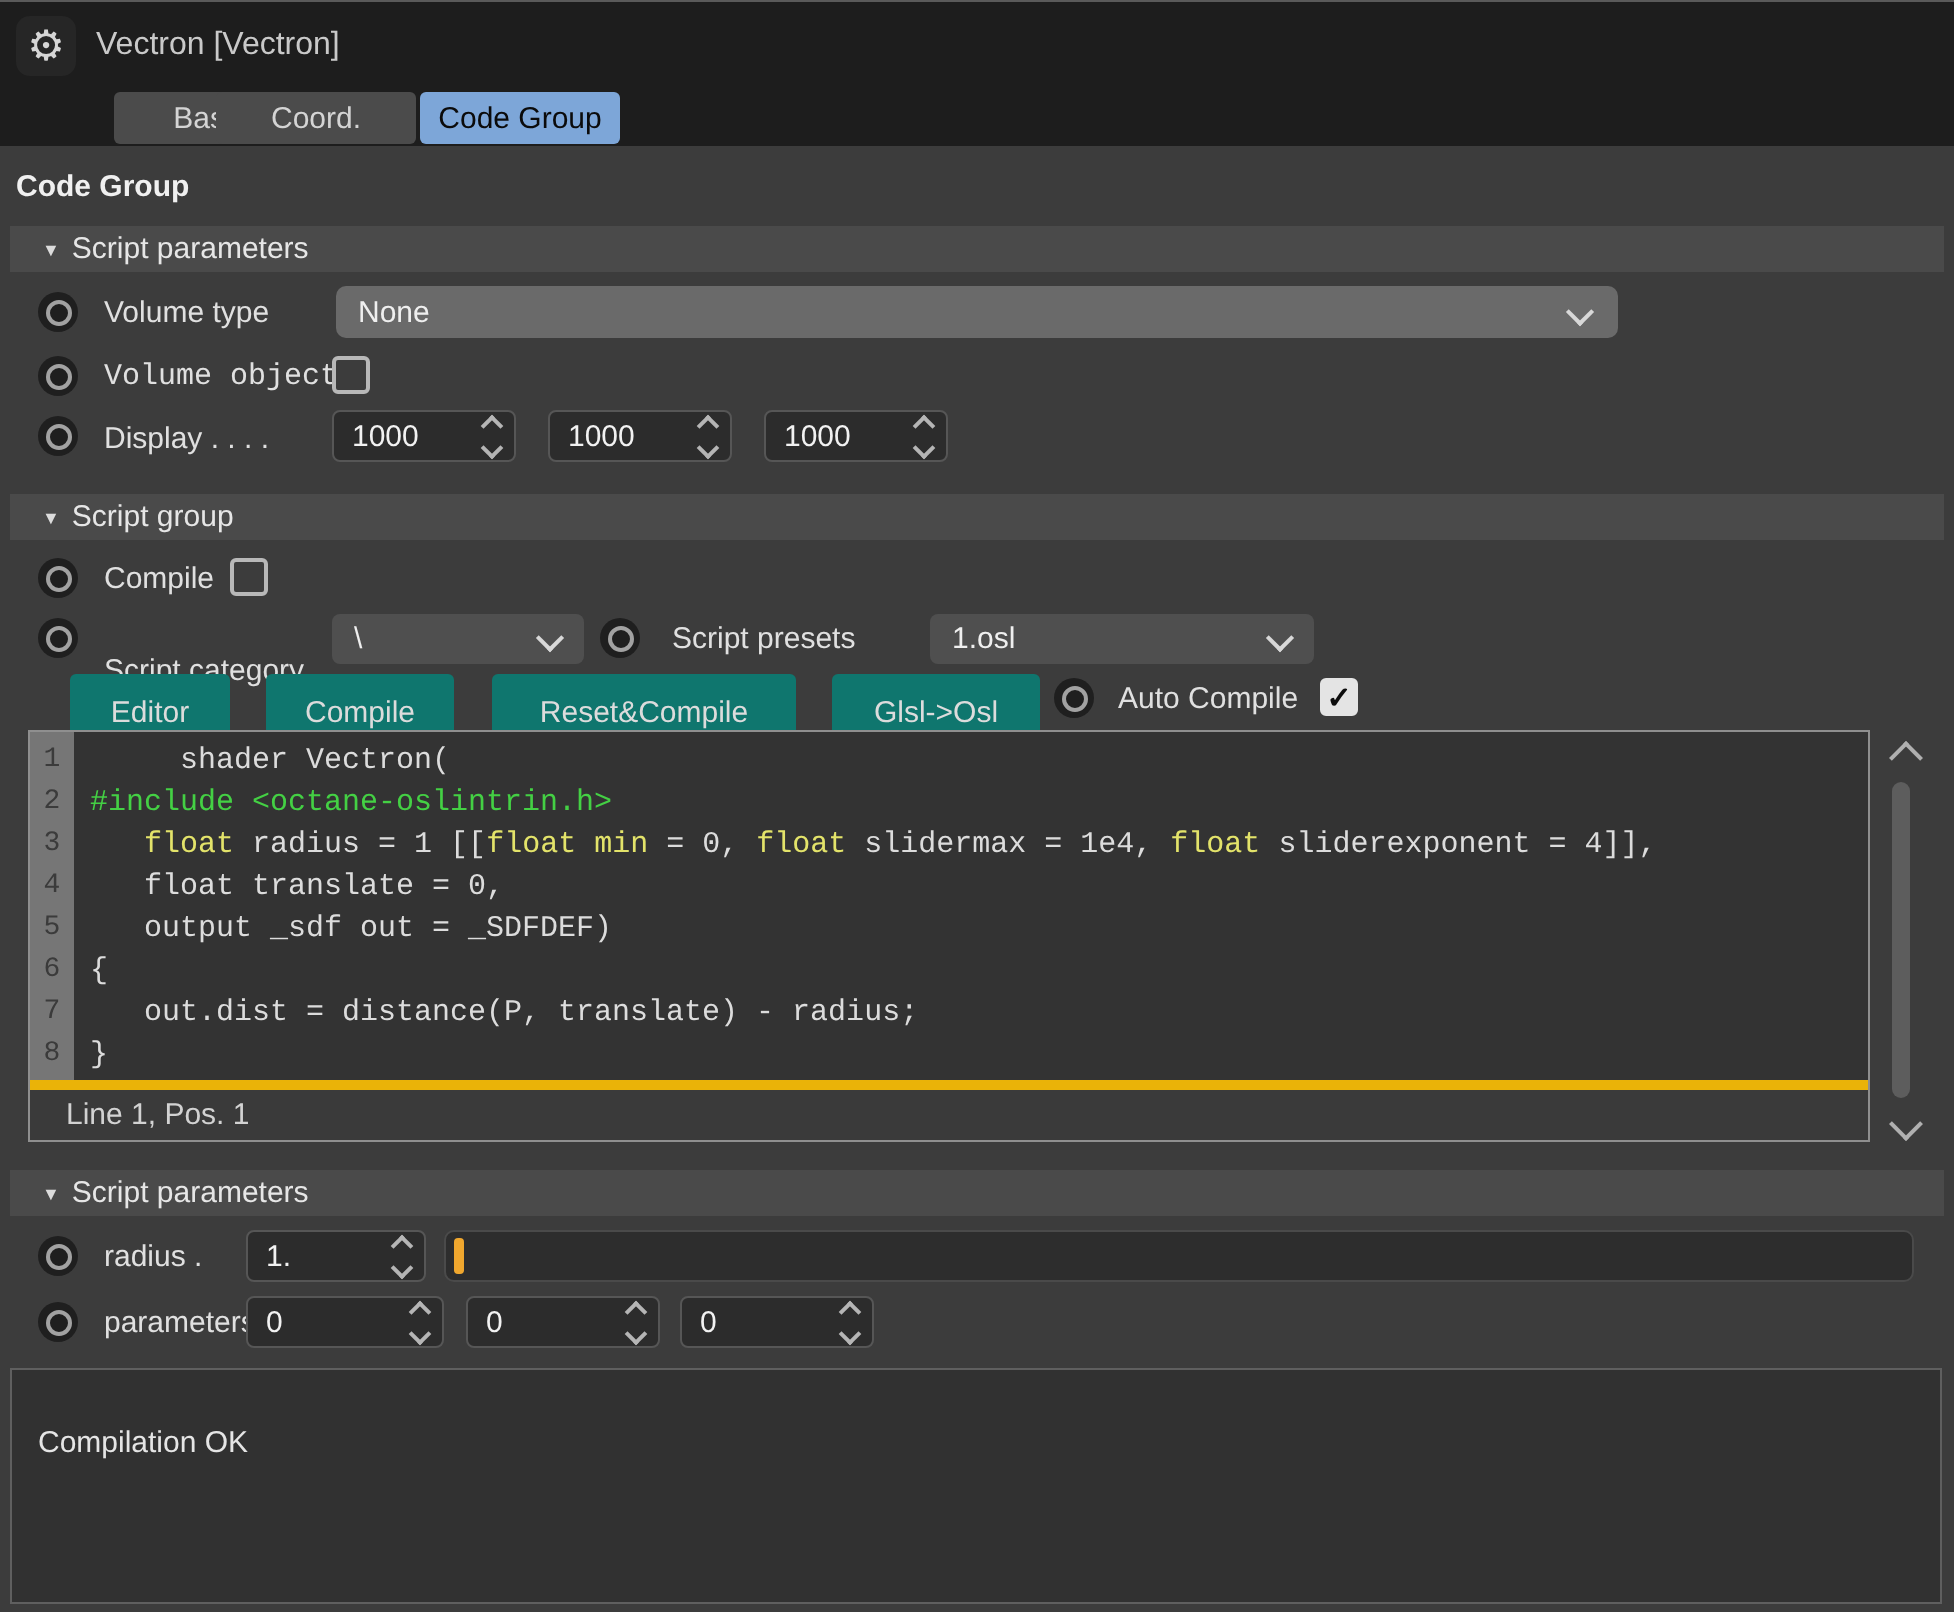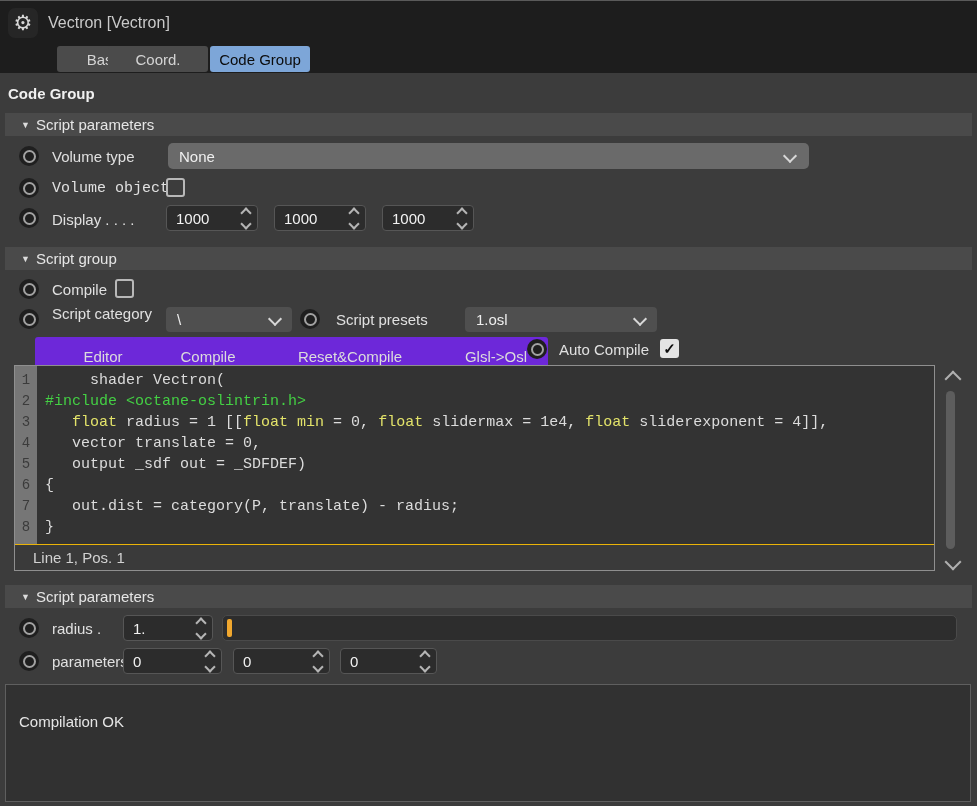--- a/index.html
+++ b/index.html
@@ -33,35 +33,35 @@
                justify-content:center;gap:3px;}
   .spin-arrows i{display:block;width:6px;height:6px;border-right:2px solid #b5b5b5;
                  border-bottom:2px solid #b5b5b5;}
   .spin-arrows i.up{transform:rotate(-135deg);}
   .spin-arrows i.dn{transform:rotate(45deg);}
   .checkbox{position:absolute;width:19px;height:19px;border:2px solid #b8b8b8;border-radius:3px;
             box-sizing:border-box;background:transparent;}
   .checkbox.checked{background:#e4e4e4;border-color:#e4e4e4;display:flex;align-items:center;
             justify-content:center;}
   .checkbox.checked::after{content:"✓";color:#0d0d0d;font-size:15px;font-weight:bold;}
-  .btn{position:absolute;top:336px;height:38px;background:#6d28d9;border-radius:3px;color:#dcdcdc;
-       font-size:15px;display:flex;align-items:center;justify-content:center;cursor:default;padding-left:28px;}
+  .btn{position:absolute;top:336px;height:38px;background:#0f766e;border-radius:3px;color:#dcdcdc;
+       font-size:15px;display:flex;align-items:center;justify-content:center;cursor:default;}
   .editor{position:absolute;left:14px;top:364px;width:921px;height:206px;background:#333333;
           border:1px solid #8f8f8f;box-sizing:border-box;display:flex;flex-direction:column;}
   .ed-body{flex:1;display:flex;overflow:hidden;}
   .gutter{width:22px;background:#767676;display:flex;flex-direction:column;align-items:center;
           font-family:"Liberation Mono",monospace;font-size:14px;color:#3b3b3b;padding-top:4px;}
   .gutter div{height:21px;line-height:21px;}
   .codearea{flex:1;padding:4px 0 0 8px;font-family:"Liberation Mono",monospace;font-size:15px;
             overflow:hidden;}
   .code-line{height:21px;line-height:21px;white-space:pre;}
   .tk-plain{color:#dcdcdc;}
   .tk-green{color:var(--code-green,#44d044);}
   .tk-kw{color:var(--code-kw,#e3e36a);}
-  .ed-status{height:25px;border-top:1px solid #eab308;background:#3a3a3a;display:flex;
+  .ed-status{height:25px;border-top:5px solid #eab308;background:#3a3a3a;display:flex;
              align-items:center;padding-left:18px;font-size:15px;color:#d2d2d2;}
   .scroll-up,.scroll-dn{position:absolute;left:947px;width:10px;height:10px;
         border-right:2px solid #b0b0b0;border-bottom:2px solid #b0b0b0;}
   .scroll-up{top:372px;transform:rotate(-135deg);}
   .scroll-dn{top:555px;transform:rotate(45deg);}
   .scroll-thumb{position:absolute;left:946px;top:390px;width:9px;height:158px;background:#5d5d5d;
                 border-radius:5px;}
   .slider{position:absolute;left:222px;top:614px;width:735px;height:26px;background:#2d2d2d;
           border:1px solid #4a4a4a;border-radius:5px;box-sizing:border-box;}
   .slider-handle{position:absolute;left:4px;top:3px;width:5px;height:18px;border-radius:2px;
@@ -128,21 +128,21 @@
   <div class="secbar" style="top:246px;">
     <span class="tri">▼</span>
     <span>Script group</span>
   </div>
 
   <div class="radio" style="left:19px;top:278px;"></div>
   <div class="lbl" style="left:52px;top:280px;">Compile</div>
   <div class="checkbox" style="left:115px;top:278px;"></div>
 
   <div class="radio" style="left:19px;top:308px;"></div>
-  <div class="lbl" style="left:52px;top:304px;">Script category</div>
+  <div class="lbl" style="left:52px;top:326px;">Script category</div>
   <div class="select" style="left:166px;top:306px;width:126px;height:25px;">
     <span>\</span>
     <i class="chev" style="right:12px;top:7px;"></i>
   </div>
   <div class="radio" style="left:300px;top:308px;"></div>
   <div class="lbl" style="left:336px;top:310px;">Script presets</div>
   <div class="select" style="left:437px;top:306px;width:192px;height:25px;margin-left:28px;">
     <span>1.osl</span>
     <i class="chev" style="right:12px;top:7px;"></i>
   </div>
@@ -164,24 +164,24 @@
           <div>4</div>
           <div>5</div>
           <div>6</div>
           <div>7</div>
           <div>8</div>
         </div>
       <div class="codearea">
           <div class="code-line"><span class="tk-plain">     shader Vectron(</span></div>
           <div class="code-line"><span class="tk-green">#include &lt;octane-oslintrin.h&gt;</span></div>
           <div class="code-line"><span class="tk-plain">   </span><span class="tk-kw">float</span><span class="tk-plain"> radius = 1 [[</span><span class="tk-kw">float</span><span class="tk-plain"> </span><span class="tk-kw">min</span><span class="tk-plain"> = 0, </span><span class="tk-kw">float</span><span class="tk-plain"> slidermax = 1e4, </span><span class="tk-kw">float</span><span class="tk-plain"> sliderexponent = 4]],</span></div>
-          <div class="code-line"><span class="tk-plain">   vector translate = 0,</span></div>
+          <div class="code-line"><span class="tk-plain">   float translate = 0,</span></div>
           <div class="code-line"><span class="tk-plain">   output _sdf out = _SDFDEF)</span></div>
           <div class="code-line"><span class="tk-plain">{</span></div>
-          <div class="code-line"><span class="tk-plain">   out.dist = category(P, translate) - radius;</span></div>
+          <div class="code-line"><span class="tk-plain">   out.dist = distance(P, translate) - radius;</span></div>
           <div class="code-line"><span class="tk-plain">}</span></div>
         </div>
     </div>
     <div class="ed-status">Line 1, Pos. 1</div>
   </div>
   <i class="scroll-up"></i>
   <div class="scroll-thumb"></div>
   <i class="scroll-dn"></i>
 
   <div class="secbar" style="top:584px;">

